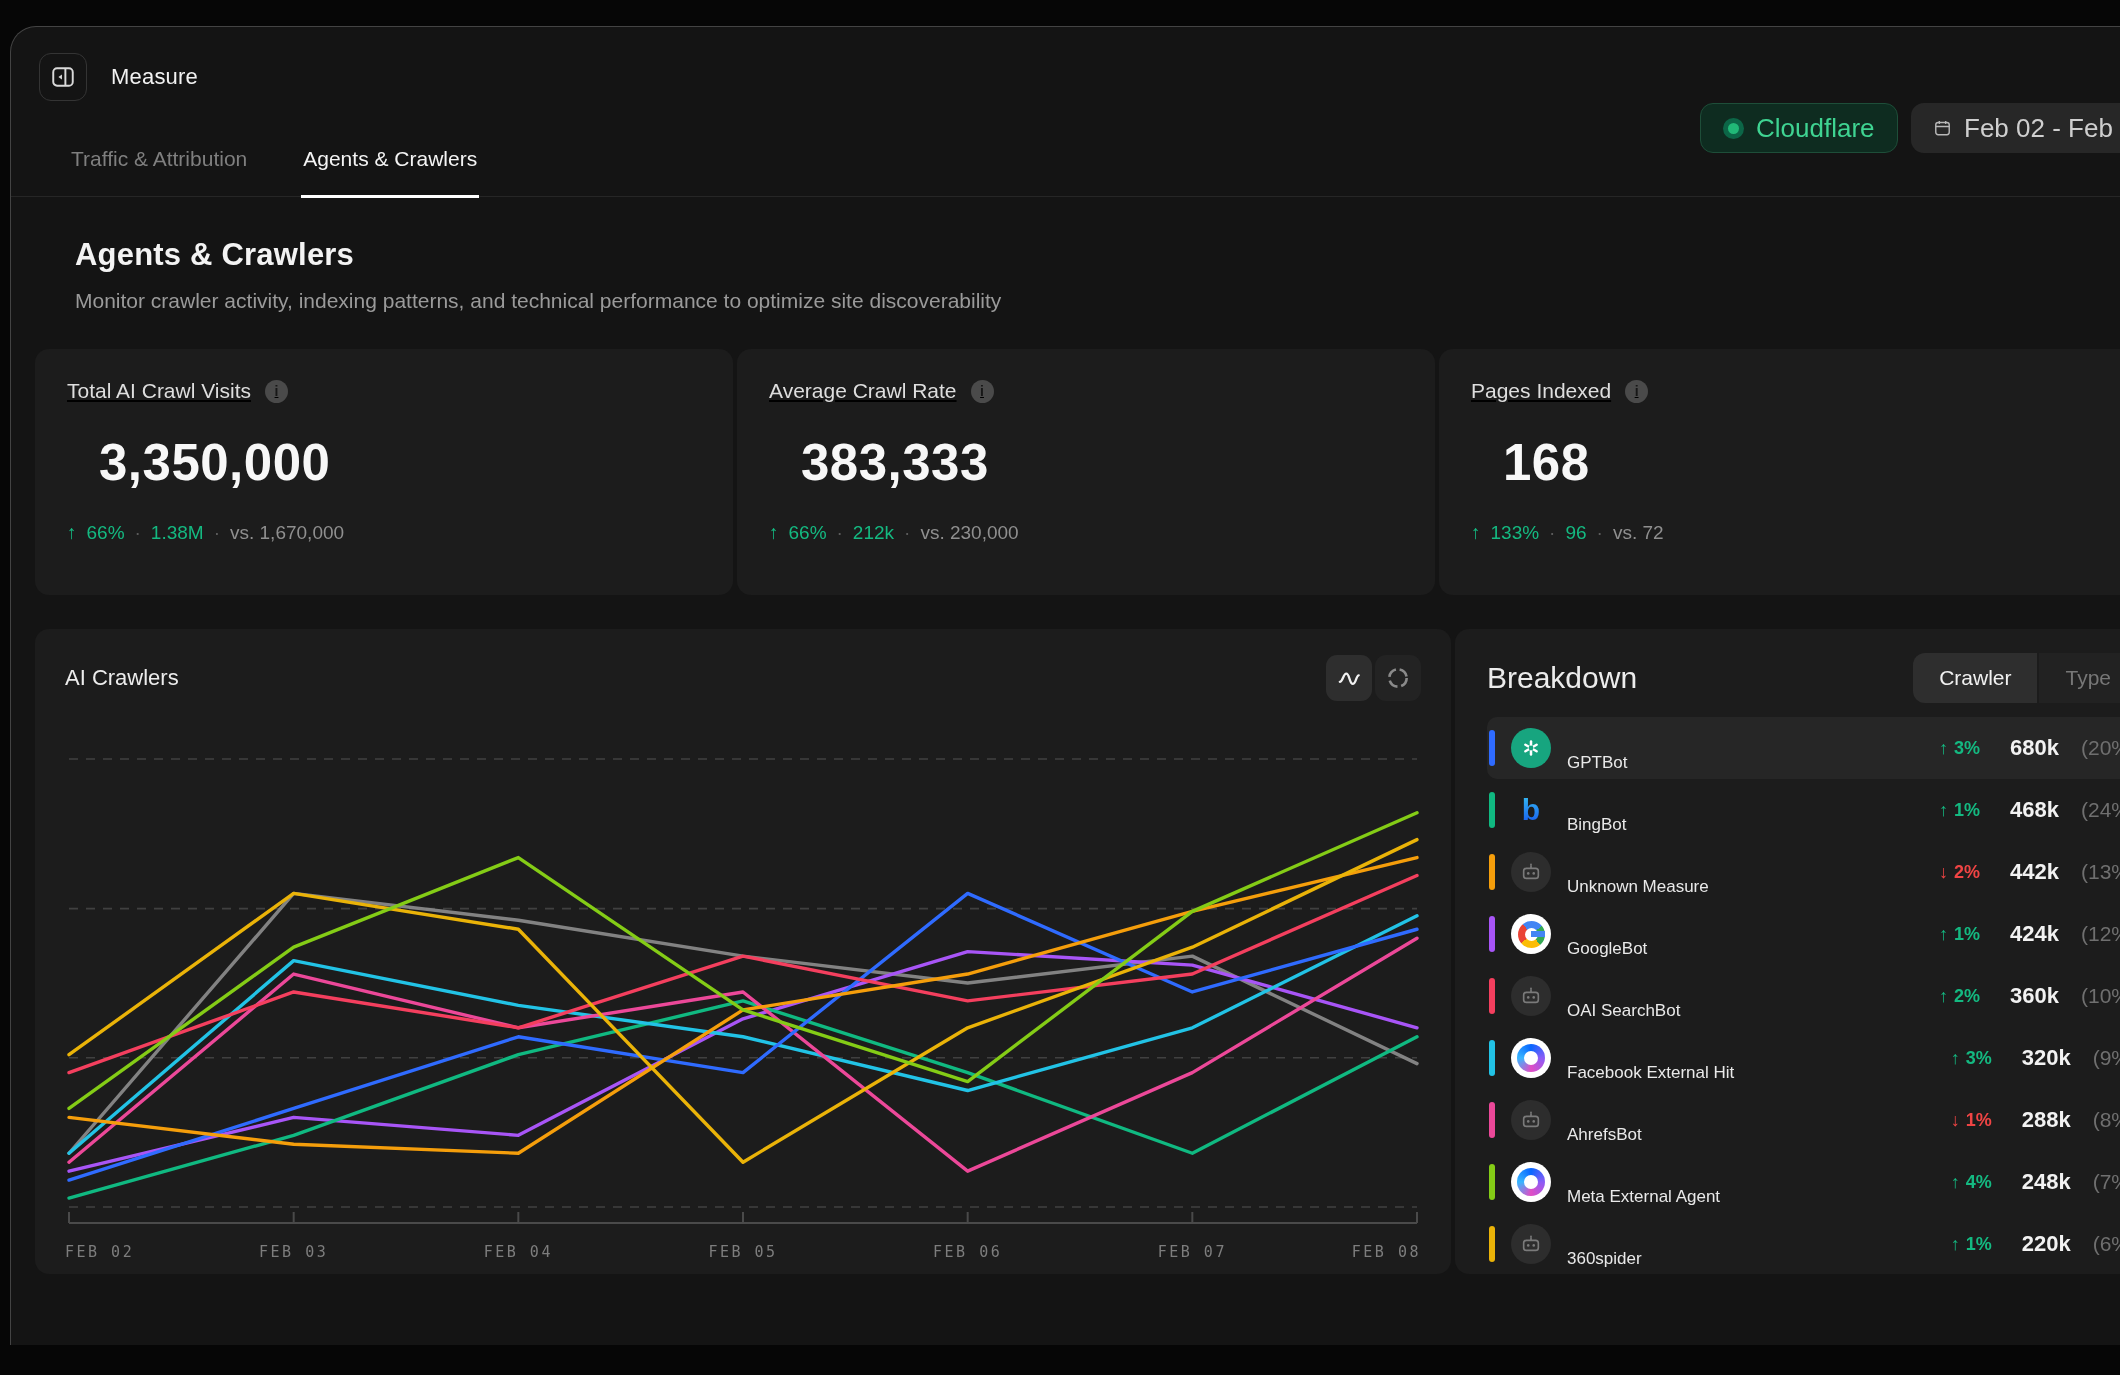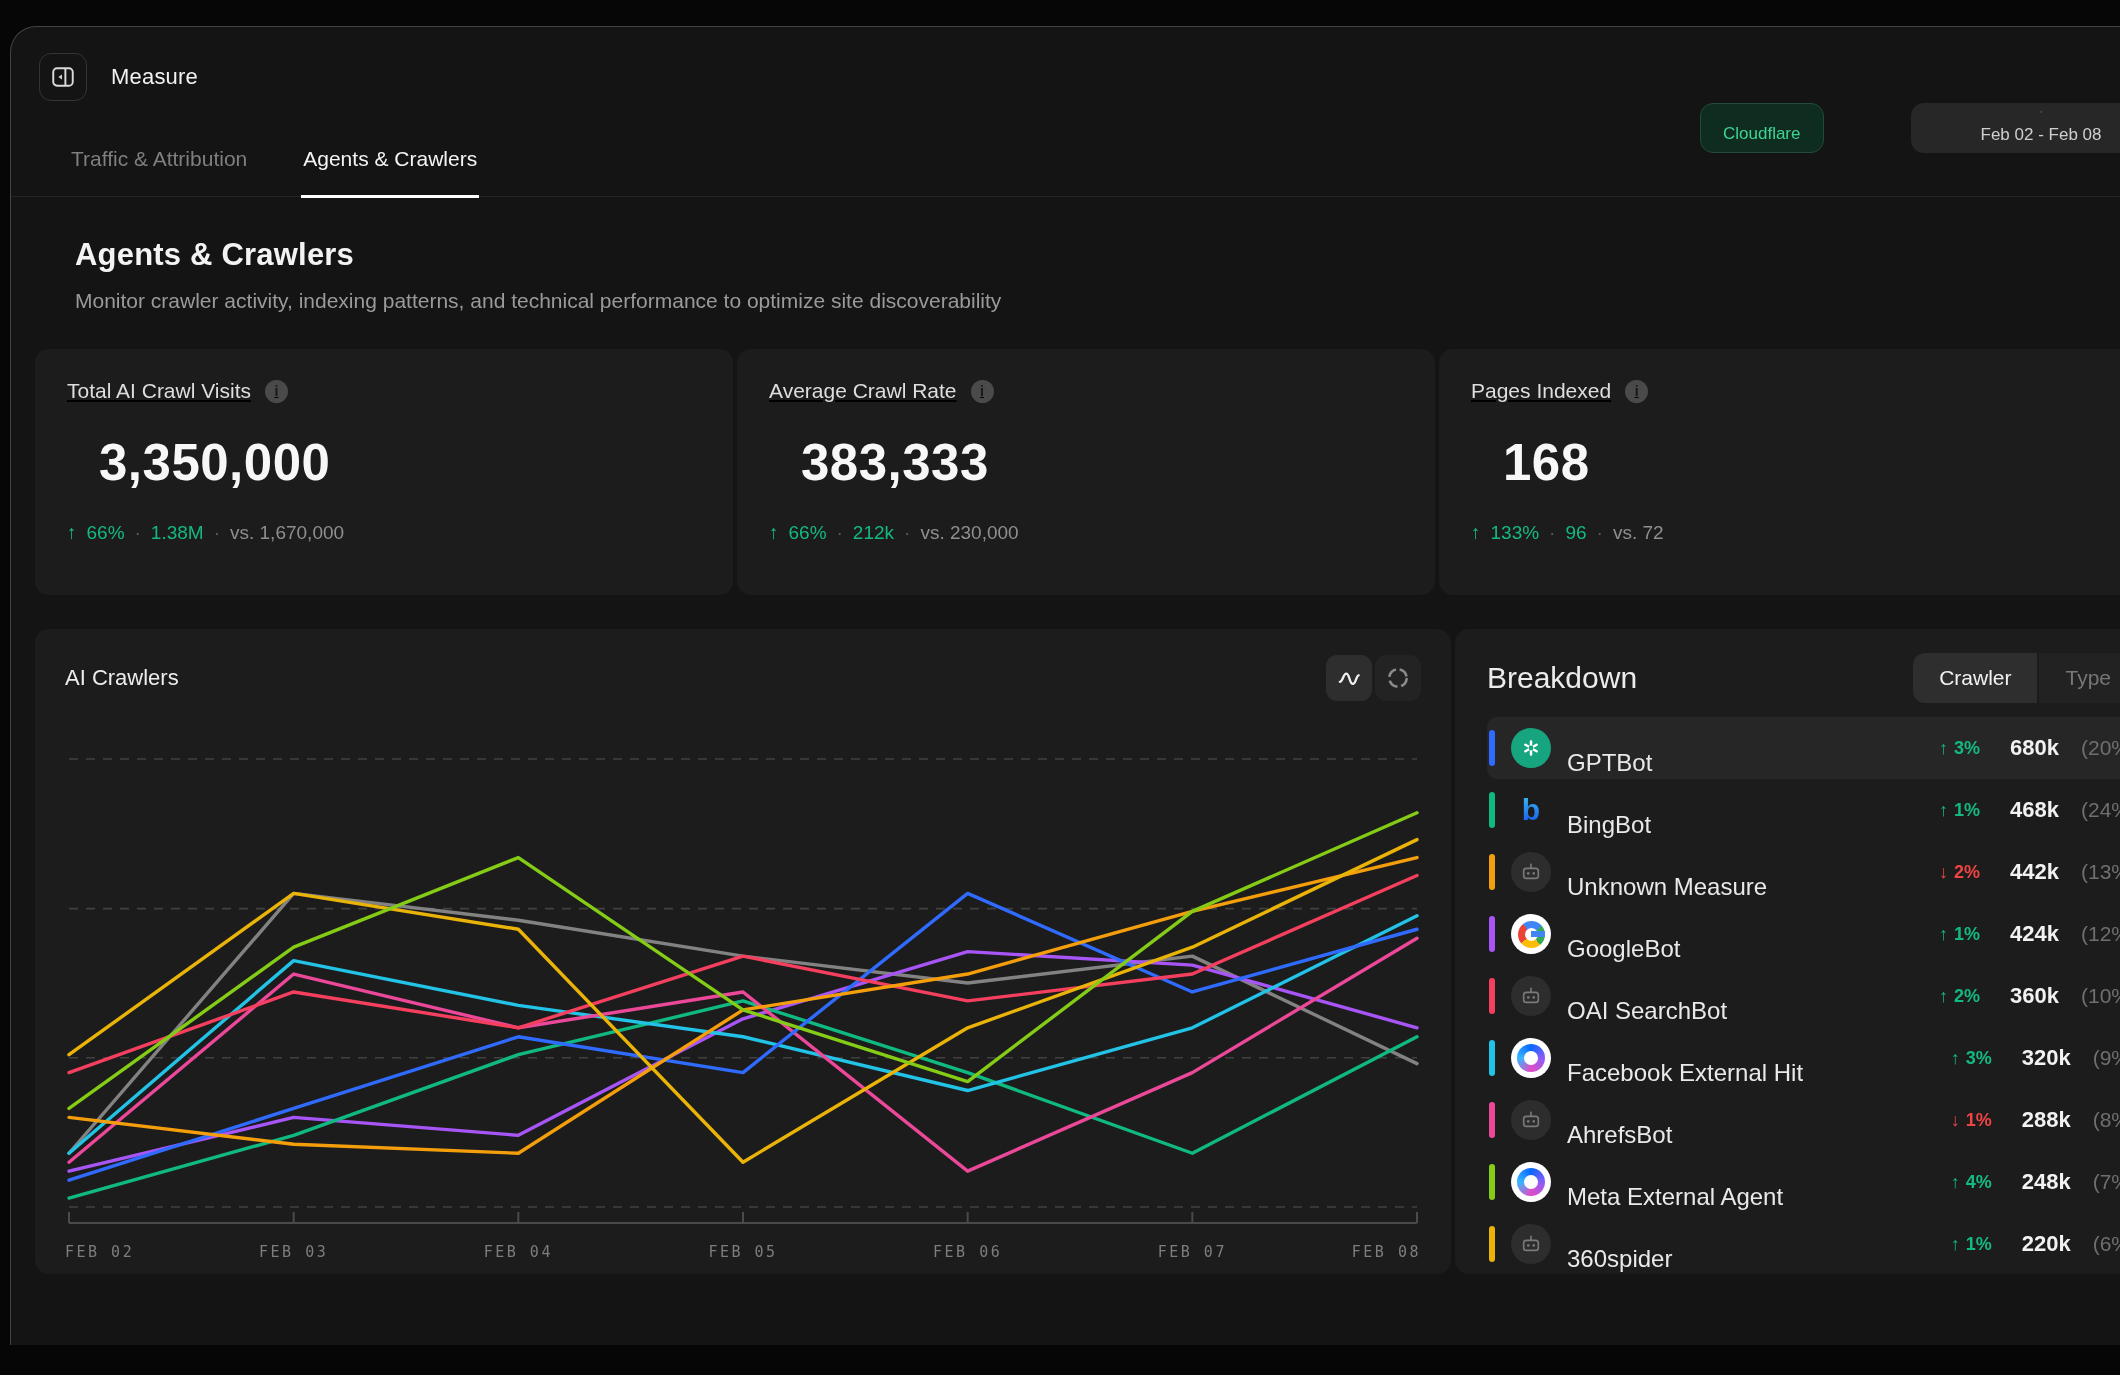--- a/index.html
+++ b/index.html
@@ -15,21 +15,21 @@
   .icon-btn-square { width:48px; height:48px; border:1.5px solid #343434; border-radius:12px;
     display:flex; align-items:center; justify-content:center; background:transparent; cursor:pointer; }
   .app-title { font-size:22px; color:#f2f2f2; font-weight:500; letter-spacing:.2px; }
 
   
   .tabs-row { position:relative; display:flex; gap:52px; padding:14px 24px 0 58px;
     border-bottom:1px solid #262626; }
   .tab { font-size:21px; padding:14px 2px 24px; color:#7f7f7f; cursor:pointer; border-bottom:3px solid transparent; margin-bottom:-2px; }
   .tab.active { color:#f4f4f4; border-bottom-color:#ffffff; }
   .pill { position:absolute; top:76px; height:50px; display:flex; align-items:center; gap:12px;
-    border-radius:13px; padding:8px 22px; font-size:17px; cursor:pointer; white-space:nowrap;flex-direction:column; }
+    border-radius:13px; padding:8px 22px; font-size:26px; cursor:pointer; white-space:nowrap; }
   .pill-cloudflare { left:1689px; top:76px; background:#0e2c20; border:1px solid #1e4e39; color:#3fd492; }
   .cf-dot { width:21px; height:21px; border-radius:50%; background:#0c6647; position:relative; }
   .cf-dot::after { content:""; position:absolute; inset:5px; border-radius:50%; background:#21b877; }
   .pill-date { left:1900px; top:76px; width:260px; background:#272727; color:#cfcfcf; overflow:hidden; }
 
   
   .page-head { padding:40px 24px 0 64px; }
   .page-title { font-size:31px; font-weight:600; color:#f3f3f3; letter-spacing:.2px; }
   .page-sub { margin-top:16px; font-size:21px; color:#9a9a9a; }
 
@@ -65,21 +65,21 @@
   .bk-toggle-group { display:flex; gap:2px; }
   .bk-toggle { height:50px; padding:0 26px; font-size:21px; display:flex; align-items:center; cursor:pointer;
     background:#222222; color:#777; }
   .bk-toggle.active { background:#2e2e2e; color:#f1f1f1; border-radius:12px 0 0 12px; }
   .bk-toggle.inactive { border-radius:0 12px 12px 0; }
   .bk-list { margin-top:14px; }
   .bk-row { display:flex; align-items:center; height:62px; gap:16px; padding-left:2px; border-radius:10px; cursor:pointer; }
   .bk-row.hl { background:#262626; }
   .bk-bar { width:6px; height:36px; border-radius:4px; flex:none; }
   .bk-ic { width:40px; height:40px; border-radius:50%; flex:none; display:flex; align-items:center; justify-content:center; position:relative; }
-  .bk-name { font-size:24px; color:#e9e9e9; flex:1 1 auto; white-space:nowrap;margin-top:30px; }
+  .bk-name { font-size:17px; color:#e9e9e9; flex:1 1 auto; white-space:nowrap;margin-top:30px; }
   .bk-trend { font-size:18px; font-weight:600; display:flex; gap:6px; align-items:center; white-space:nowrap; }
   .bk-val { font-size:22px; font-weight:600; color:#f2f2f2; margin-left:14px; white-space:nowrap; }
   .bk-share { font-size:21px; color:#6f6f6f; margin-left:6px; white-space:nowrap; }
 
   
   .ic-openai { background:#17a57f; }
   .ic-robot { background:#2d2d2d; }
   .ic-white { background:#ffffff; }
   .bing-b { font-size:30px; font-weight:700; line-height:1;
     background:linear-gradient(180deg,#35bdf2,#1557f0); -webkit-background-clip:text; background-clip:text; color:transparent; }

